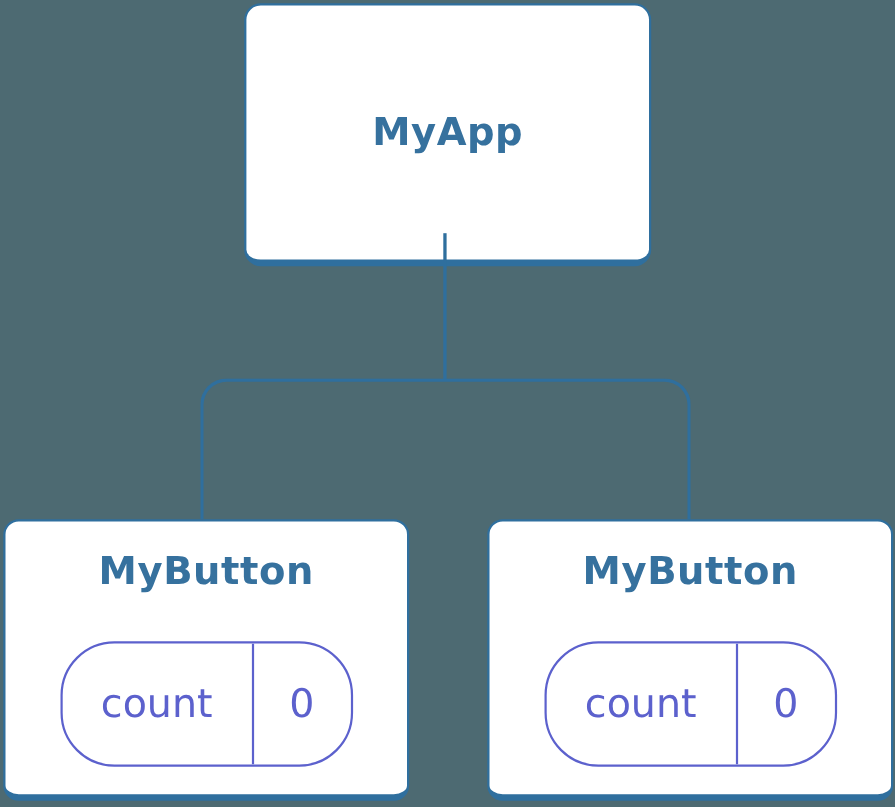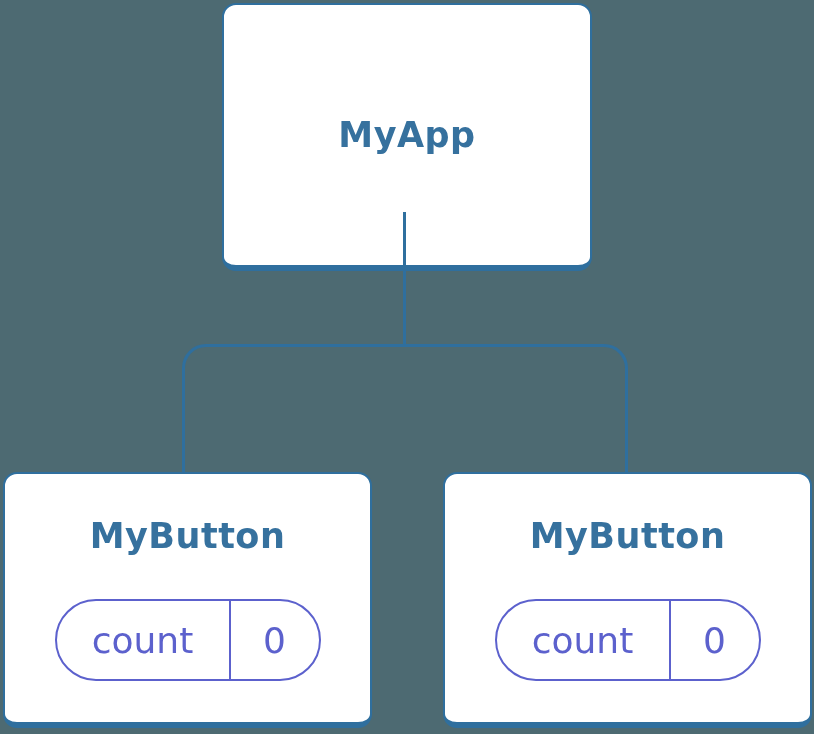--- a/index.html
+++ b/index.html
@@ -14,21 +14,21 @@
   .node {
     position: absolute;
     background: #ffffff;
     border: 2px solid var(--line, #2F6F9E);
     border-bottom-width: 6px;
     border-radius: 14px;
     box-sizing: border-box;
     display: flex; flex-direction: column;
     align-items: center; justify-content: center;
   }
-  .node-root { left: 222px; top: 3px; width: 370px; height: 268px; }
+  .node-root { left: 222px; top: 3px; width: 370px; height: 239px; border-radius: 15px; }
   .node-child { width: 369px; height: 256px; gap: 42px; }
   .node-child-left  { left: 3px;   top: 472px; }
   .node-child-right { left: 443px; top: 472px; }
 
   .node-title {
     color: var(--text-blue, #36719E);
     font-size: 35px; font-weight: bold; letter-spacing: 0.5px;
     line-height: 1.2; white-space: nowrap;
   }
 
@@ -43,21 +43,21 @@
     width: 446px; height: 128px;
     border: 3px solid var(--line, #2F6F9E);
     border-bottom: none;
     border-radius: 24px 24px 0 0;
     box-sizing: border-box;
   }
 
   
   .state-pill {
     display: flex; align-items: stretch;
-    height: 82px; box-sizing: border-box;
+    height: 114px; box-sizing: border-box;
     border: 2.5px solid var(--purple, #5C61CD);
     border-radius: 49px;
     color: var(--purple, #5C61CD);
     font-size: 36px;
     background: #ffffff;
     overflow: hidden;
   }
   .state-key {
     width: 172px; display: flex; align-items: center; justify-content: center;
     border-right: 2.5px solid var(--purple, #5C61CD);

